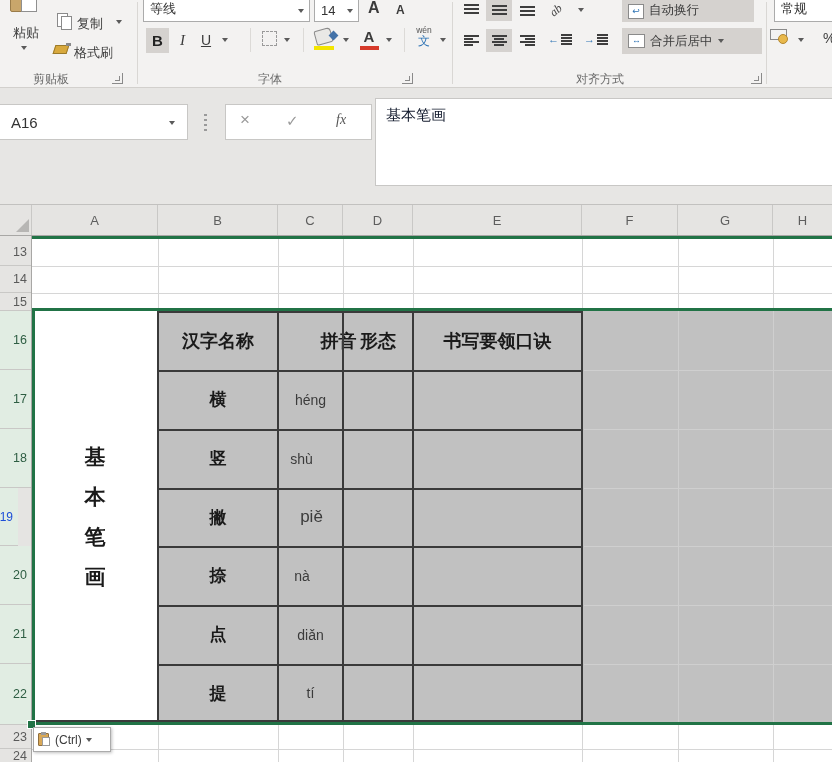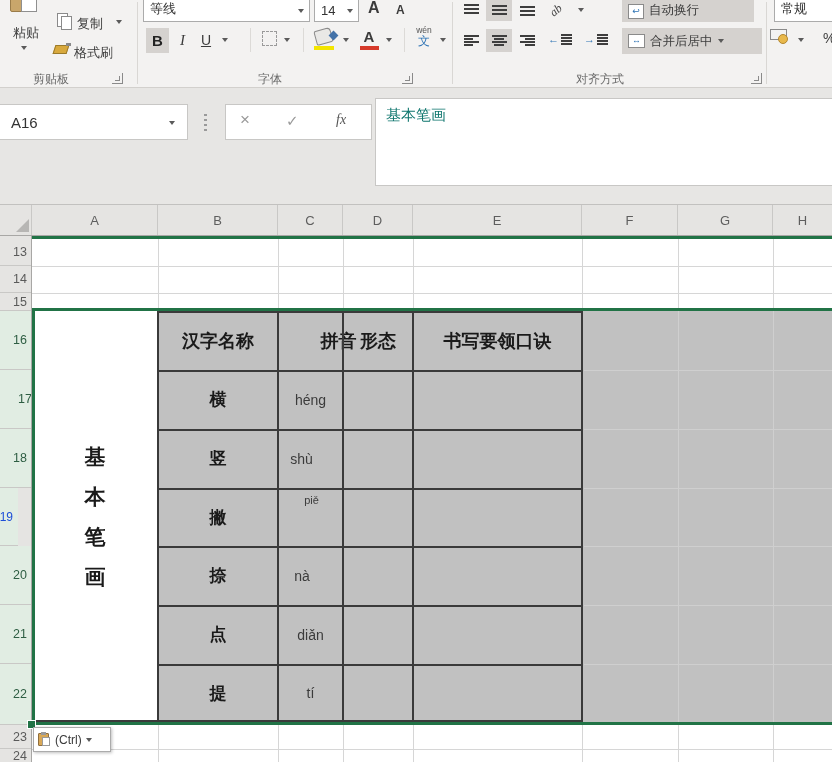--- a/index.html
+++ b/index.html
@@ -205,21 +205,21 @@
       <span style="position:absolute;left:12px;top:9px;font-size:15px;color:#333;">A16</span>
       <span class="caret" style="position:absolute;right:12px;top:16px;"></span>
     </div>
     <div class="abs" style="left:204px;top:26px;width:3px;height:18px;background:repeating-linear-gradient(#9a9a9a 0 2px,transparent 2px 5px);"></div>
     <div class="whitebox" style="left:225px;top:16px;width:147px;height:36px;">
       <span style="position:absolute;left:14px;top:5px;font-size:17px;color:#9a9a9a;">×</span>
       <span style="position:absolute;left:60px;top:7px;font-size:15px;color:#9a9a9a;">✓</span>
       <span class="fx" style="position:absolute;left:110px;top:7px;font-size:14px;color:#555;">fx</span>
     </div>
     <div class="whitebox" style="left:375px;top:10px;width:460px;height:88px;">
-      <span style="position:absolute;left:10px;top:7px;font-size:15px;color:#0f766e;">基本笔画</span>
+      <span style="position:absolute;left:10px;top:7px;font-size:15px;color:#0f172a;">基本笔画</span>
     </div>
   </div>
 
   <div class="grid" id="grid">
 
   <div style="position: absolute; box-sizing: border-box; left: 0px; top: 0px; width: 32px; height: 31px; background: rgb(229, 228, 226); border-right: 1px solid rgb(201, 200, 198);"></div>
       <div style="position: absolute; box-sizing: border-box; left: 16px; top: 14px; width: 0px; height: 0px; border-left: 13px solid transparent; border-bottom: 13px solid rgb(183, 182, 180);"></div>
       <div style="position: absolute; box-sizing: border-box; left: 32px; top: 0px; width: 126px; height: 31px; line-height: 31px; text-align: center; font-size: 13px; color: rgb(94, 94, 94); border-right: 1px solid rgb(201, 200, 198);">A</div>
       <div style="position: absolute; box-sizing: border-box; left: 158px; top: 0px; width: 120px; height: 31px; line-height: 31px; text-align: center; font-size: 13px; color: rgb(94, 94, 94); border-right: 1px solid rgb(201, 200, 198);">B</div>
       <div style="position: absolute; box-sizing: border-box; left: 278px; top: 0px; width: 65px; height: 31px; line-height: 31px; text-align: center; font-size: 13px; color: rgb(94, 94, 94); border-right: 1px solid rgb(201, 200, 198);">C</div>
@@ -291,21 +291,21 @@
       <div style="position: absolute; box-sizing: border-box; left: 413px; top: 106px; width: 169px; height: 59px; display: flex; align-items: center; justify-content: center; font-weight: bold; font-size: 18px; color: rgb(26, 26, 26);">书写要领口诀</div>
       <div style="position: absolute; box-sizing: border-box; left: 158px; top: 165px; width: 120px; height: 59px; display: flex; align-items: center; justify-content: center; font-weight: bold; font-size: 17px; color: rgb(26, 26, 26);">横</div>
       <div style="position: absolute; box-sizing: border-box; left: 278px; top: 165px; width: 65px; height: 59px; display: flex; align-items: center; justify-content: center; font-size: 14px; color: rgb(59, 59, 59);">héng</div>
       <div style="position: absolute; box-sizing: border-box; left: 343px; top: 165px; width: 70px; height: 59px;"></div>
       <div style="position: absolute; box-sizing: border-box; left: 413px; top: 165px; width: 169px; height: 59px;"></div>
       <div style="position: absolute; box-sizing: border-box; left: 158px; top: 224px; width: 120px; height: 59px; display: flex; align-items: center; justify-content: center; font-weight: bold; font-size: 17px; color: rgb(26, 26, 26);">竖</div>
       <div style="position: absolute; box-sizing: border-box; left: 278px; top: 224px; width: 47px; height: 59px; display: flex; align-items: center; justify-content: center; font-size: 14px; color: rgb(59, 59, 59);">shù</div>
       <div style="position: absolute; box-sizing: border-box; left: 343px; top: 224px; width: 70px; height: 59px;"></div>
       <div style="position: absolute; box-sizing: border-box; left: 413px; top: 224px; width: 169px; height: 59px;"></div>
       <div style="position: absolute; box-sizing: border-box; left: 158px; top: 283px; width: 120px; height: 58px; display: flex; align-items: center; justify-content: center; font-weight: bold; font-size: 17px; color: rgb(26, 26, 26);">撇</div>
-      <div style="position: absolute; box-sizing: border-box; left: 278px; top: 266px; width: 67px; height: 58px; display: flex; align-items: center; justify-content: center; font-size: 11px; color: rgb(59, 59, 59);">piě</div>
+      <div style="position: absolute; box-sizing: border-box; left: 278px; top: 283px; width: 67px; height: 58px; display: flex; align-items: center; justify-content: center; font-size: 17px; color: rgb(59, 59, 59);">piě</div>
       <div style="position: absolute; box-sizing: border-box; left: 343px; top: 283px; width: 70px; height: 58px;"></div>
       <div style="position: absolute; box-sizing: border-box; left: 413px; top: 283px; width: 169px; height: 58px;"></div>
       <div style="position: absolute; box-sizing: border-box; left: 158px; top: 341px; width: 120px; height: 59px; display: flex; align-items: center; justify-content: center; font-weight: bold; font-size: 17px; color: rgb(26, 26, 26);">捺</div>
       <div style="position: absolute; box-sizing: border-box; left: 278px; top: 341px; width: 48px; height: 59px; display: flex; align-items: center; justify-content: center; font-size: 14px; color: rgb(59, 59, 59);">nà</div>
       <div style="position: absolute; box-sizing: border-box; left: 343px; top: 341px; width: 70px; height: 59px;"></div>
       <div style="position: absolute; box-sizing: border-box; left: 413px; top: 341px; width: 169px; height: 59px;"></div>
       <div style="position: absolute; box-sizing: border-box; left: 158px; top: 400px; width: 120px; height: 59px; display: flex; align-items: center; justify-content: center; font-weight: bold; font-size: 17px; color: rgb(26, 26, 26);">点</div>
       <div style="position: absolute; box-sizing: border-box; left: 278px; top: 400px; width: 65px; height: 59px; display: flex; align-items: center; justify-content: center; font-size: 14px; color: rgb(59, 59, 59);">diǎn</div>
       <div style="position: absolute; box-sizing: border-box; left: 343px; top: 400px; width: 70px; height: 59px;"></div>
       <div style="position: absolute; box-sizing: border-box; left: 413px; top: 400px; width: 169px; height: 59px;"></div>
@@ -323,21 +323,21 @@
       <div style="position: absolute; box-sizing: border-box; left: 158px; top: 224px; width: 424px; height: 2px; background: rgb(58, 58, 58);"></div>
       <div style="position: absolute; box-sizing: border-box; left: 158px; top: 283px; width: 424px; height: 2px; background: rgb(58, 58, 58);"></div>
       <div style="position: absolute; box-sizing: border-box; left: 158px; top: 341px; width: 424px; height: 2px; background: rgb(58, 58, 58);"></div>
       <div style="position: absolute; box-sizing: border-box; left: 158px; top: 400px; width: 424px; height: 2px; background: rgb(58, 58, 58);"></div>
       <div style="position: absolute; box-sizing: border-box; left: 158px; top: 459px; width: 424px; height: 2px; background: rgb(58, 58, 58);"></div>
       <div style="position: absolute; box-sizing: border-box; left: 32px; top: 515px; width: 550px; height: 2px; background: rgb(58, 58, 58);"></div>
       <div style="position: absolute; box-sizing: border-box; left: 0px; top: 34px; width: 32px; height: 27px; background: rgb(229, 228, 226); color: rgb(90, 90, 90); font-size: 12.5px; text-align: right; padding-right: 5px; display: flex; align-items: center; justify-content: flex-end; border-bottom: 1px solid rgb(201, 200, 198);">13</div>
       <div style="position: absolute; box-sizing: border-box; left: 0px; top: 61px; width: 32px; height: 27px; background: rgb(229, 228, 226); color: rgb(90, 90, 90); font-size: 12.5px; text-align: right; padding-right: 5px; display: flex; align-items: center; justify-content: flex-end; border-bottom: 1px solid rgb(201, 200, 198);">14</div>
       <div style="position: absolute; box-sizing: border-box; left: 0px; top: 88px; width: 32px; height: 18px; background: rgb(229, 228, 226); color: rgb(90, 90, 90); font-size: 12.5px; text-align: right; padding-right: 5px; display: flex; align-items: center; justify-content: flex-end; border-bottom: 1px solid rgb(201, 200, 198);">15</div>
       <div style="position: absolute; box-sizing: border-box; left: 0px; top: 106px; width: 32px; height: 59px; background: rgb(225, 237, 227); color: rgb(46, 94, 67); font-size: 12.5px; text-align: right; padding-right: 5px; display: flex; align-items: center; justify-content: flex-end; border-bottom: 1px solid rgb(201, 200, 198);">16</div>
-      <div style="position: absolute; box-sizing: border-box; left: 0px; top: 165px; width: 32px; height: 59px; background: rgb(225, 237, 227); color: rgb(46, 94, 67); font-size: 12.5px; text-align: right; display: flex; align-items: center; justify-content: flex-end; border-bottom: 1px solid rgb(201, 200, 198);">17</div>
+      <div style="position: absolute; box-sizing: border-box; left: 0px; top: 165px; width: 32px; height: 59px; background: rgb(225, 237, 227); color: rgb(46, 94, 67); font-size: 12.5px; text-align: right; padding-right: 5px; display: flex; align-items: center; justify-content: flex-end; border-bottom: 1px solid rgb(201, 200, 198);">17</div>
       <div style="position: absolute; box-sizing: border-box; left: 0px; top: 224px; width: 32px; height: 59px; background: rgb(225, 237, 227); color: rgb(46, 94, 67); font-size: 12.5px; text-align: right; padding-right: 5px; display: flex; align-items: center; justify-content: flex-end; border-bottom: 1px solid rgb(201, 200, 198);">18</div>
       <div style="position: absolute; box-sizing: border-box; left: 0px; top: 283px; width: 18px; height: 58px; background: rgb(225, 237, 227); color: #1d4ed8; font-size: 12px; text-align: right; padding-right: 5px; display: flex; align-items: center; justify-content: flex-end; border-bottom: 1px solid rgb(201, 200, 198);">19</div>
       <div style="position: absolute; box-sizing: border-box; left: 0px; top: 341px; width: 32px; height: 59px; background: rgb(225, 237, 227); color: rgb(46, 94, 67); font-size: 12.5px; text-align: right; padding-right: 5px; display: flex; align-items: center; justify-content: flex-end; border-bottom: 1px solid rgb(201, 200, 198);">20</div>
       <div style="position: absolute; box-sizing: border-box; left: 0px; top: 400px; width: 32px; height: 59px; background: rgb(225, 237, 227); color: rgb(46, 94, 67); font-size: 12.5px; text-align: right; padding-right: 5px; display: flex; align-items: center; justify-content: flex-end; border-bottom: 1px solid rgb(201, 200, 198);">21</div>
       <div style="position: absolute; box-sizing: border-box; left: 0px; top: 459px; width: 32px; height: 61px; background: rgb(225, 237, 227); color: rgb(46, 94, 67); font-size: 12.5px; text-align: right; padding-right: 5px; display: flex; align-items: center; justify-content: flex-end; border-bottom: 1px solid rgb(201, 200, 198);">22</div>
       <div style="position: absolute; box-sizing: border-box; left: 0px; top: 520px; width: 32px; height: 24px; background: rgb(229, 228, 226); color: rgb(90, 90, 90); font-size: 12.5px; text-align: right; padding-right: 5px; display: flex; align-items: center; justify-content: flex-end; border-bottom: 1px solid rgb(201, 200, 198);">23</div>
       <div style="position: absolute; box-sizing: border-box; left: 0px; top: 544px; width: 32px; height: 14px; background: rgb(229, 228, 226); color: rgb(90, 90, 90); font-size: 12.5px; text-align: right; padding-right: 5px; display: flex; align-items: center; justify-content: flex-end; border-bottom: 1px solid rgb(201, 200, 198);">24</div>
       <div style="position: absolute; box-sizing: border-box; left: 31px; top: 31px; width: 1px; height: 527px; background: rgb(168, 167, 165);"></div>
       <div style="position: absolute; box-sizing: border-box; left: 32px; top: 31px; width: 801px; height: 3px; background: rgb(33, 115, 70);"></div>
       <div style="position: absolute; box-sizing: border-box; left: 32px; top: 103px; width: 801px; height: 3px; background: rgb(33, 115, 70);"></div>

